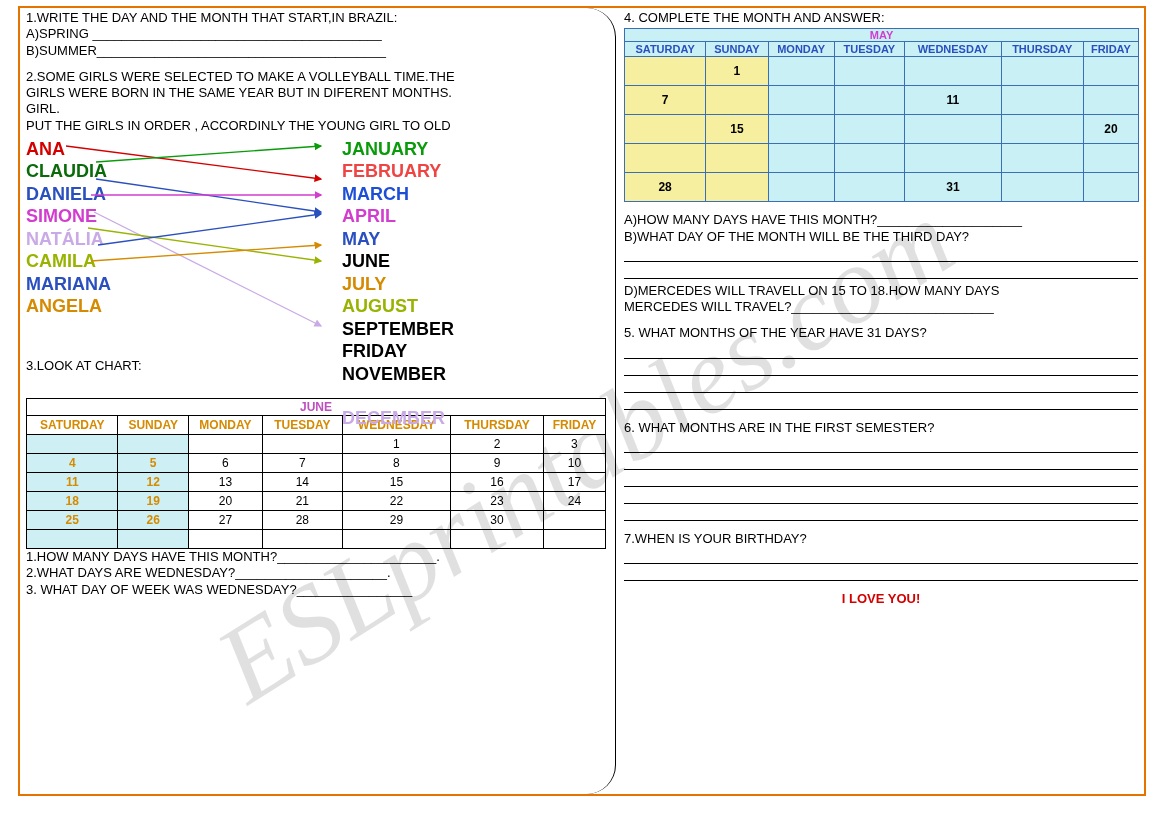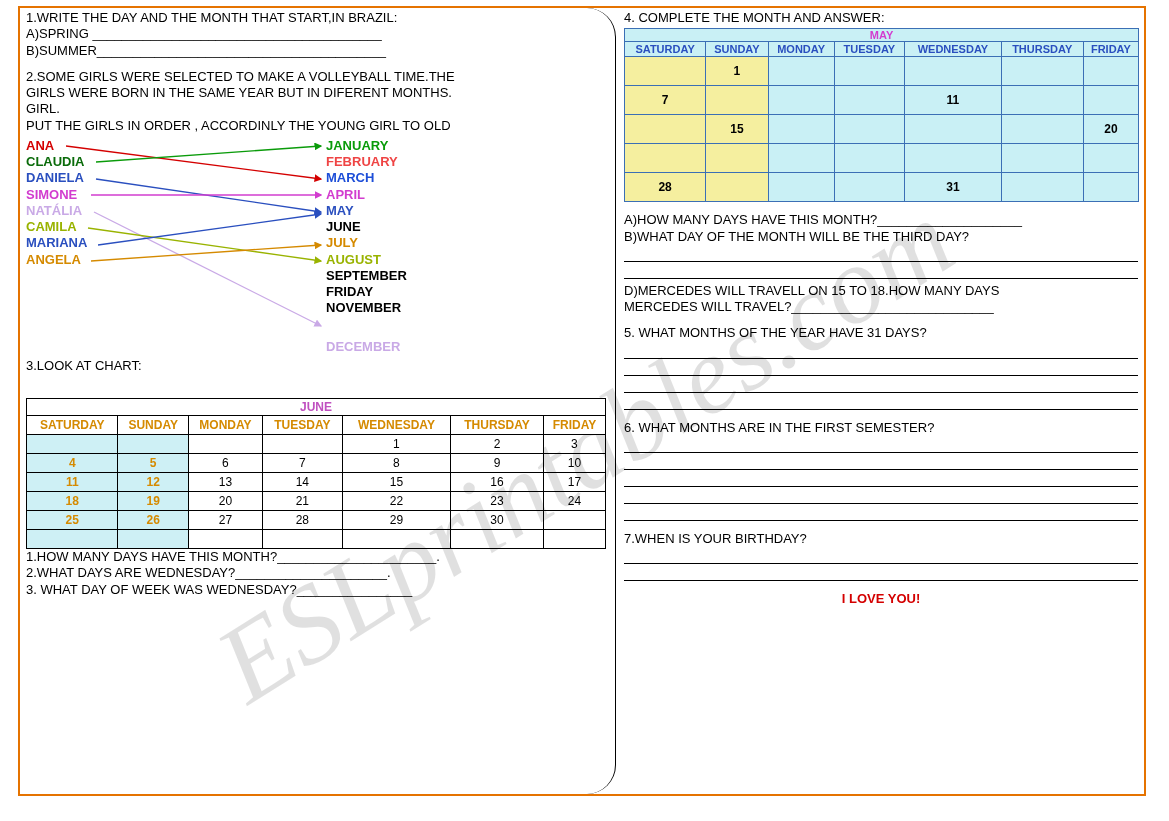--- a/index.html
+++ b/index.html
@@ -50,28 +50,28 @@
     margin-top: 4px;
   }
   .names-col {
     position: absolute;
     left: 0;
     top: 0;
     width: 130px;
   }
   .months-col {
     position: absolute;
-    left: 300px;
+    left: 316px;
     top: 0;
     width: 180px;
   }
   .names-col div, .months-col div {
     font-weight: bold;
     line-height: 1.25;
-    font-size: 13px;
+    font-size: 18px;
   }
   .match-svg {
     position: absolute;
     left: 0;
     top: 0;
     width: 320px;
     height: 220px;
   }
 
   

